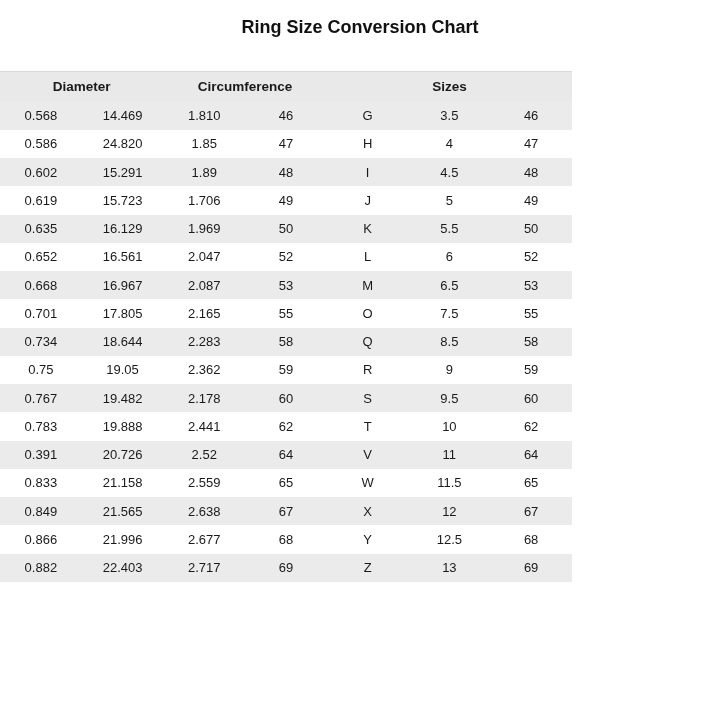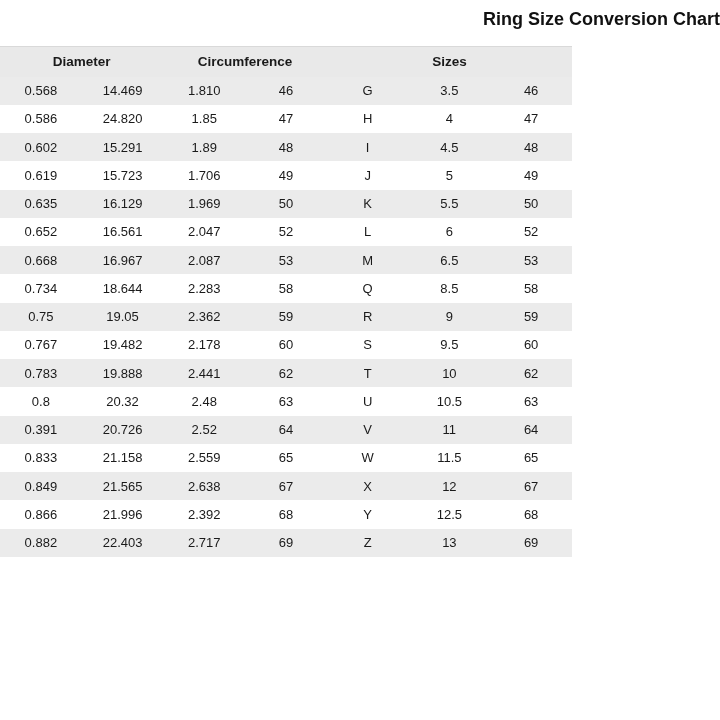--- a/index.html
+++ b/index.html
@@ -4,29 +4,29 @@
 <style>
   * { margin: 0; padding: 0; box-sizing: border-box; }
   html, body {
     width: 720px; height: 720px;
     background: #ffffff;
     font-family: "Liberation Sans", sans-serif;
     color: #1a1a1a;
     overflow: hidden;
   }
   .page-title {
-    margin-top: 10px;
-    text-align: right;
+    margin-top: 18px;
+    text-align: center;
     font-size: 18px;
     line-height: 18px;
     font-weight: bold;
     color: #111111;
   }
   table.conversion-table {
-    margin-top: 18px;
+    margin-top: 35px;
     width: 572px;
     border-collapse: collapse;
     table-layout: fixed;
     border-top: 1px solid #d9d9d9;
   }
   col { width: 14.2857%; }
   th, td {
     text-align: center;
     vertical-align: middle;
     font-size: 13px;
@@ -129,20 +129,29 @@
       <tr>
     <td>0.668</td>
     <td>16.967</td>
     <td>2.087</td>
     <td>53</td>
     <td>M</td>
     <td>6.5</td>
     <td>53</td>
   </tr>
       <tr>
+    <td>0.701</td>
+    <td>17.805</td>
+    <td>2.165</td>
+    <td>55</td>
+    <td>O</td>
+    <td>7.5</td>
+    <td>55</td>
+  </tr>
+      <tr>
     <td>0.734</td>
     <td>18.644</td>
     <td>2.283</td>
     <td>58</td>
     <td>Q</td>
     <td>8.5</td>
     <td>58</td>
   </tr>
       <tr>
     <td>0.75</td>
@@ -165,29 +174,20 @@
       <tr>
     <td>0.783</td>
     <td>19.888</td>
     <td>2.441</td>
     <td>62</td>
     <td>T</td>
     <td>10</td>
     <td>62</td>
   </tr>
       <tr>
-    <td>0.8</td>
-    <td>20.32</td>
-    <td>2.48</td>
-    <td>63</td>
-    <td>U</td>
-    <td>10.5</td>
-    <td>63</td>
-  </tr>
-      <tr>
     <td>0.391</td>
     <td>20.726</td>
     <td>2.52</td>
     <td>64</td>
     <td>V</td>
     <td>11</td>
     <td>64</td>
   </tr>
       <tr>
     <td>0.833</td>
@@ -203,21 +203,21 @@
     <td>21.565</td>
     <td>2.638</td>
     <td>67</td>
     <td>X</td>
     <td>12</td>
     <td>67</td>
   </tr>
       <tr>
     <td>0.866</td>
     <td>21.996</td>
-    <td>2.392</td>
+    <td>2.677</td>
     <td>68</td>
     <td>Y</td>
     <td>12.5</td>
     <td>68</td>
   </tr>
       <tr>
     <td>0.882</td>
     <td>22.403</td>
     <td>2.717</td>
     <td>69</td>

